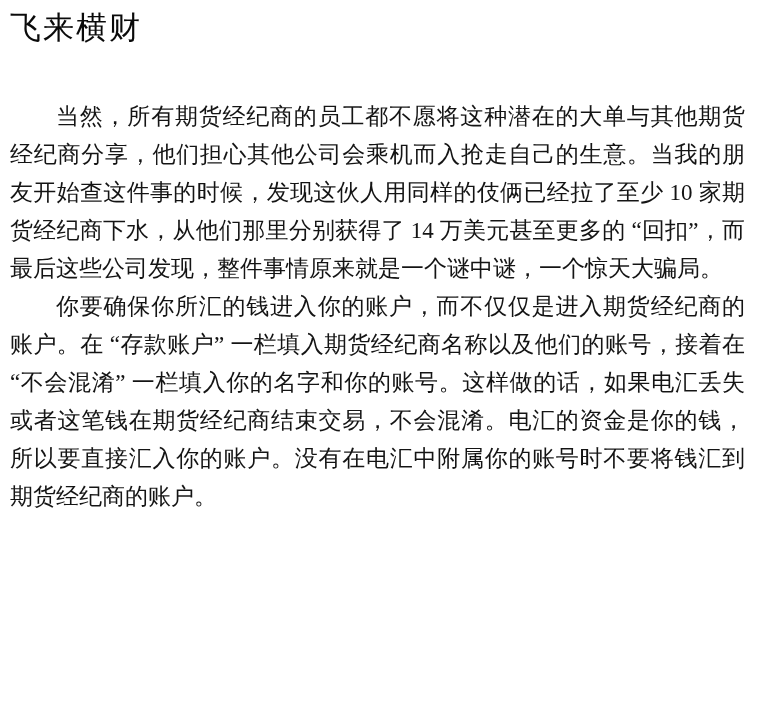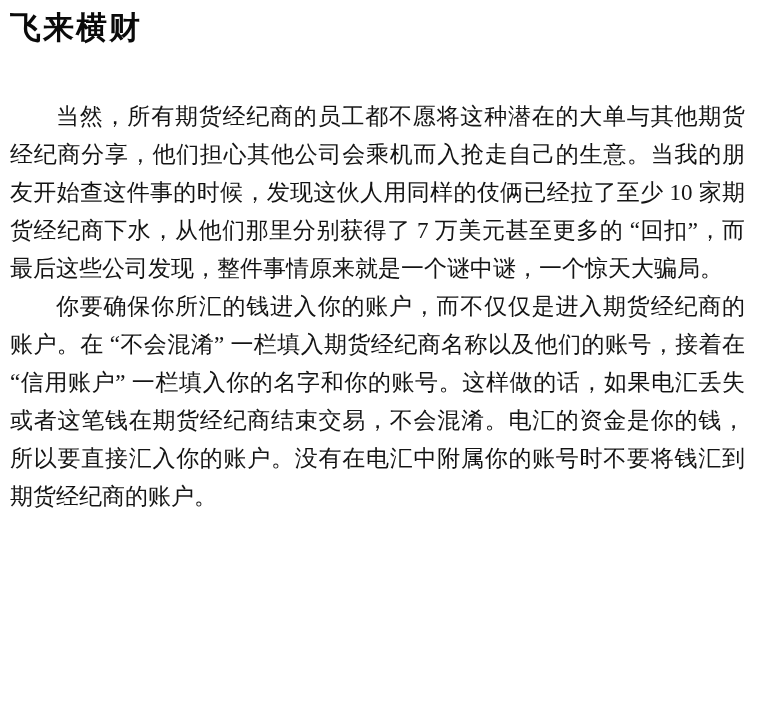--- a/index.html
+++ b/index.html
@@ -14,21 +14,21 @@
     box-sizing: border-box;
     width: 758px;
     height: 706px;
     padding: 8px 13px 0 10px;
     background: #ffffff;
     color: #161616;
   }
   .page-title {
     margin: 0;
     font-family: "Liberation Sans", "DejaVu Sans", sans-serif;
-    font-weight: bold;
+    font-weight: normal;
     font-size: 31px;
     line-height: 40px;
     letter-spacing: 2px;
     color: #0a0a0a;
   }
   .body-text {
     margin-top: 50px;
   }
   .body-text p {
     margin: 0;
@@ -39,16 +39,16 @@
     text-indent: 2em;
     color: #141414;
   }
 </style>
 </head>
 <body>
 
 <div class="page">
   <h1 class="page-title">飞来横财</h1>
   <div class="body-text">
-    <p>当然，所有期货经纪商的员工都不愿将这种潜在的大单与其他期货经纪商分享，他们担心其他公司会乘机而入抢走自己的生意。当我的朋友开始查这件事的时候，发现这伙人用同样的伎俩已经拉了至少 10 家期货经纪商下水，从他们那里分别获得了 7 万美元甚至更多的 “回扣”，而最后这些公司发现，整件事情原来就是一个谜中谜，一个惊天大骗局。</p>
-    <p>你要确保你所汇的钱进入你的账户，而不仅仅是进入期货经纪商的账户。在 “不会混淆” 一栏填入期货经纪商名称以及他们的账号，接着在 “信用账户” 一栏填入你的名字和你的账号。这样做的话，如果电汇丢失或者这笔钱在期货经纪商结束交易，不会混淆。电汇的资金是你的钱，所以要直接汇入你的账户。没有在电汇中附属你的账号时不要将钱汇到期货经纪商的账户。</p>
+    <p>当然，所有期货经纪商的员工都不愿将这种潜在的大单与其他期货经纪商分享，他们担心其他公司会乘机而入抢走自己的生意。当我的朋友开始查这件事的时候，发现这伙人用同样的伎俩已经拉了至少 10 家期货经纪商下水，从他们那里分别获得了 14 万美元甚至更多的 “回扣”，而最后这些公司发现，整件事情原来就是一个谜中谜，一个惊天大骗局。</p>
+    <p>你要确保你所汇的钱进入你的账户，而不仅仅是进入期货经纪商的账户。在 “存款账户” 一栏填入期货经纪商名称以及他们的账号，接着在 “不会混淆” 一栏填入你的名字和你的账号。这样做的话，如果电汇丢失或者这笔钱在期货经纪商结束交易，不会混淆。电汇的资金是你的钱，所以要直接汇入你的账户。没有在电汇中附属你的账号时不要将钱汇到期货经纪商的账户。</p>
   </div>
 </div>
 
 </body></html>

